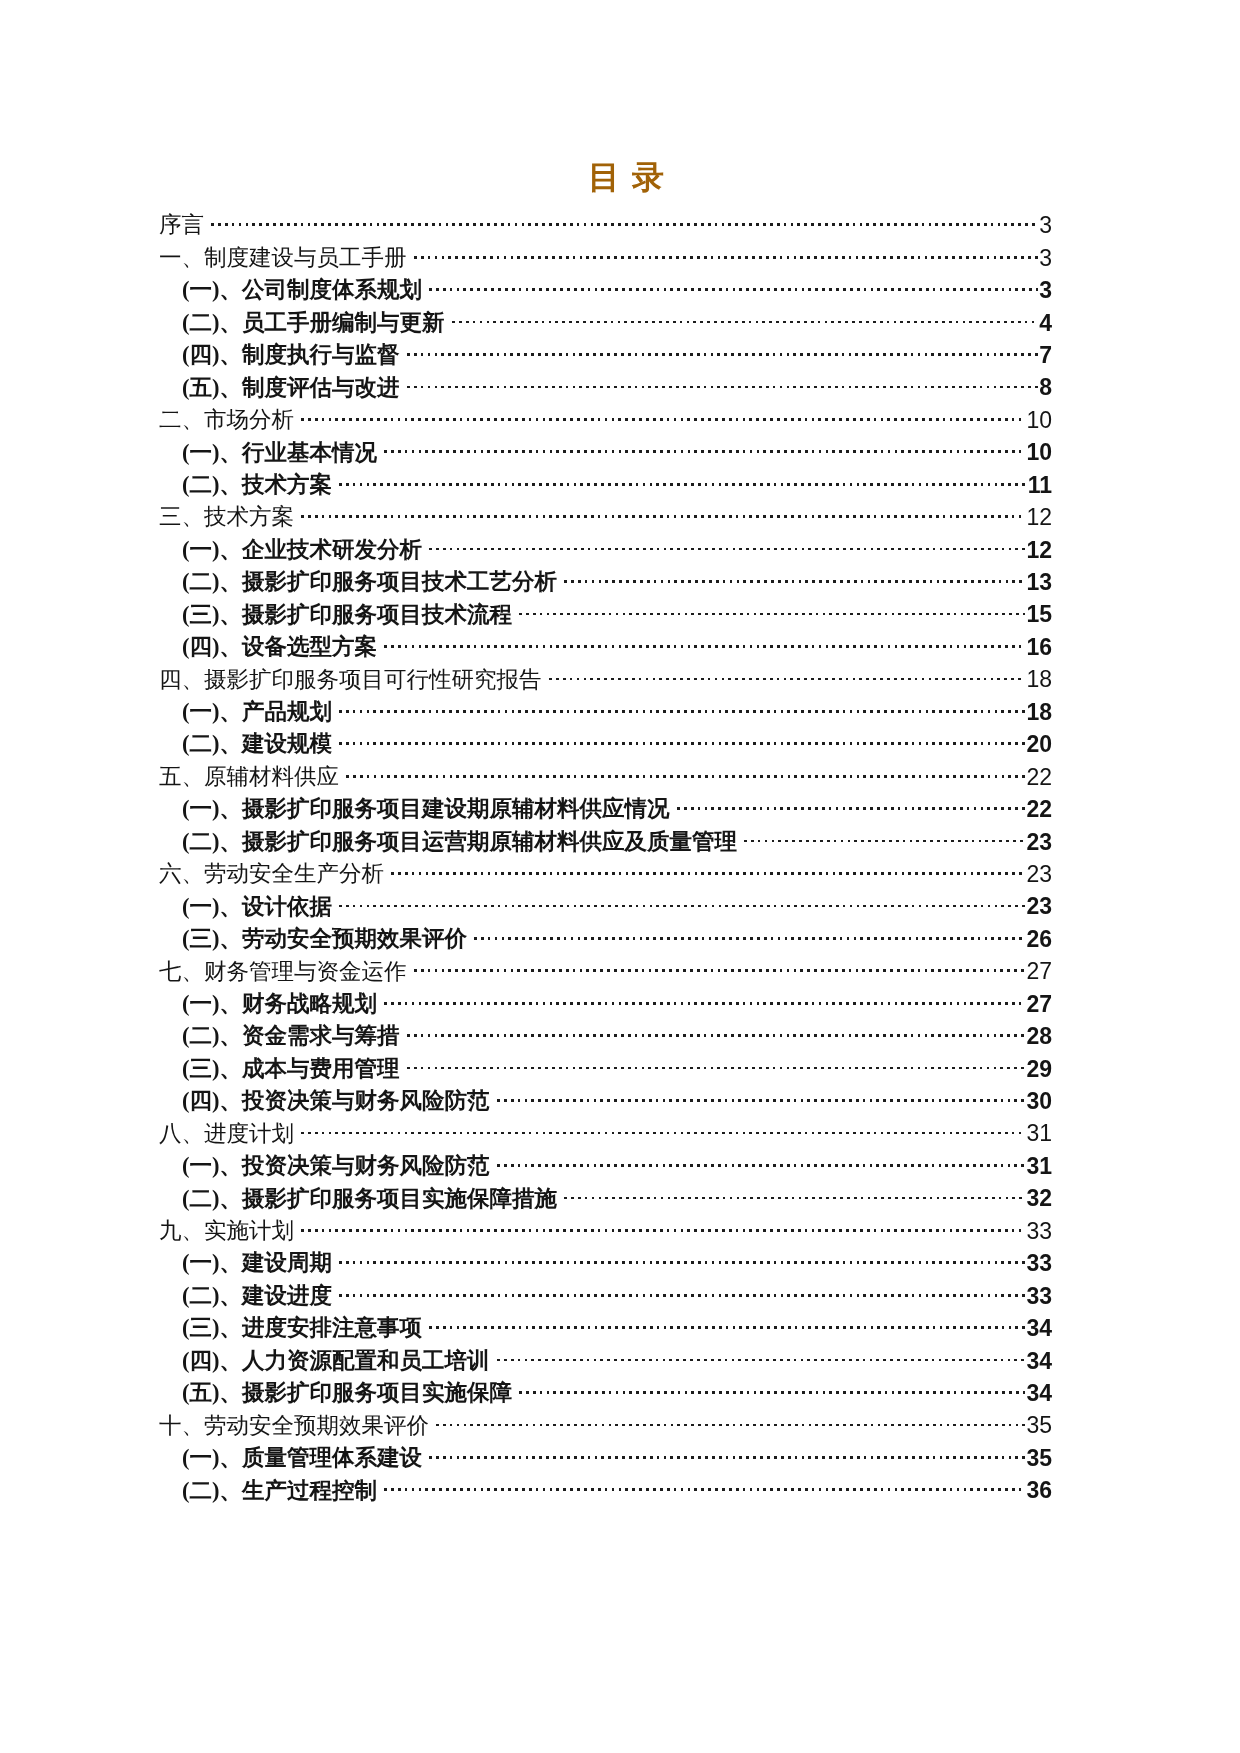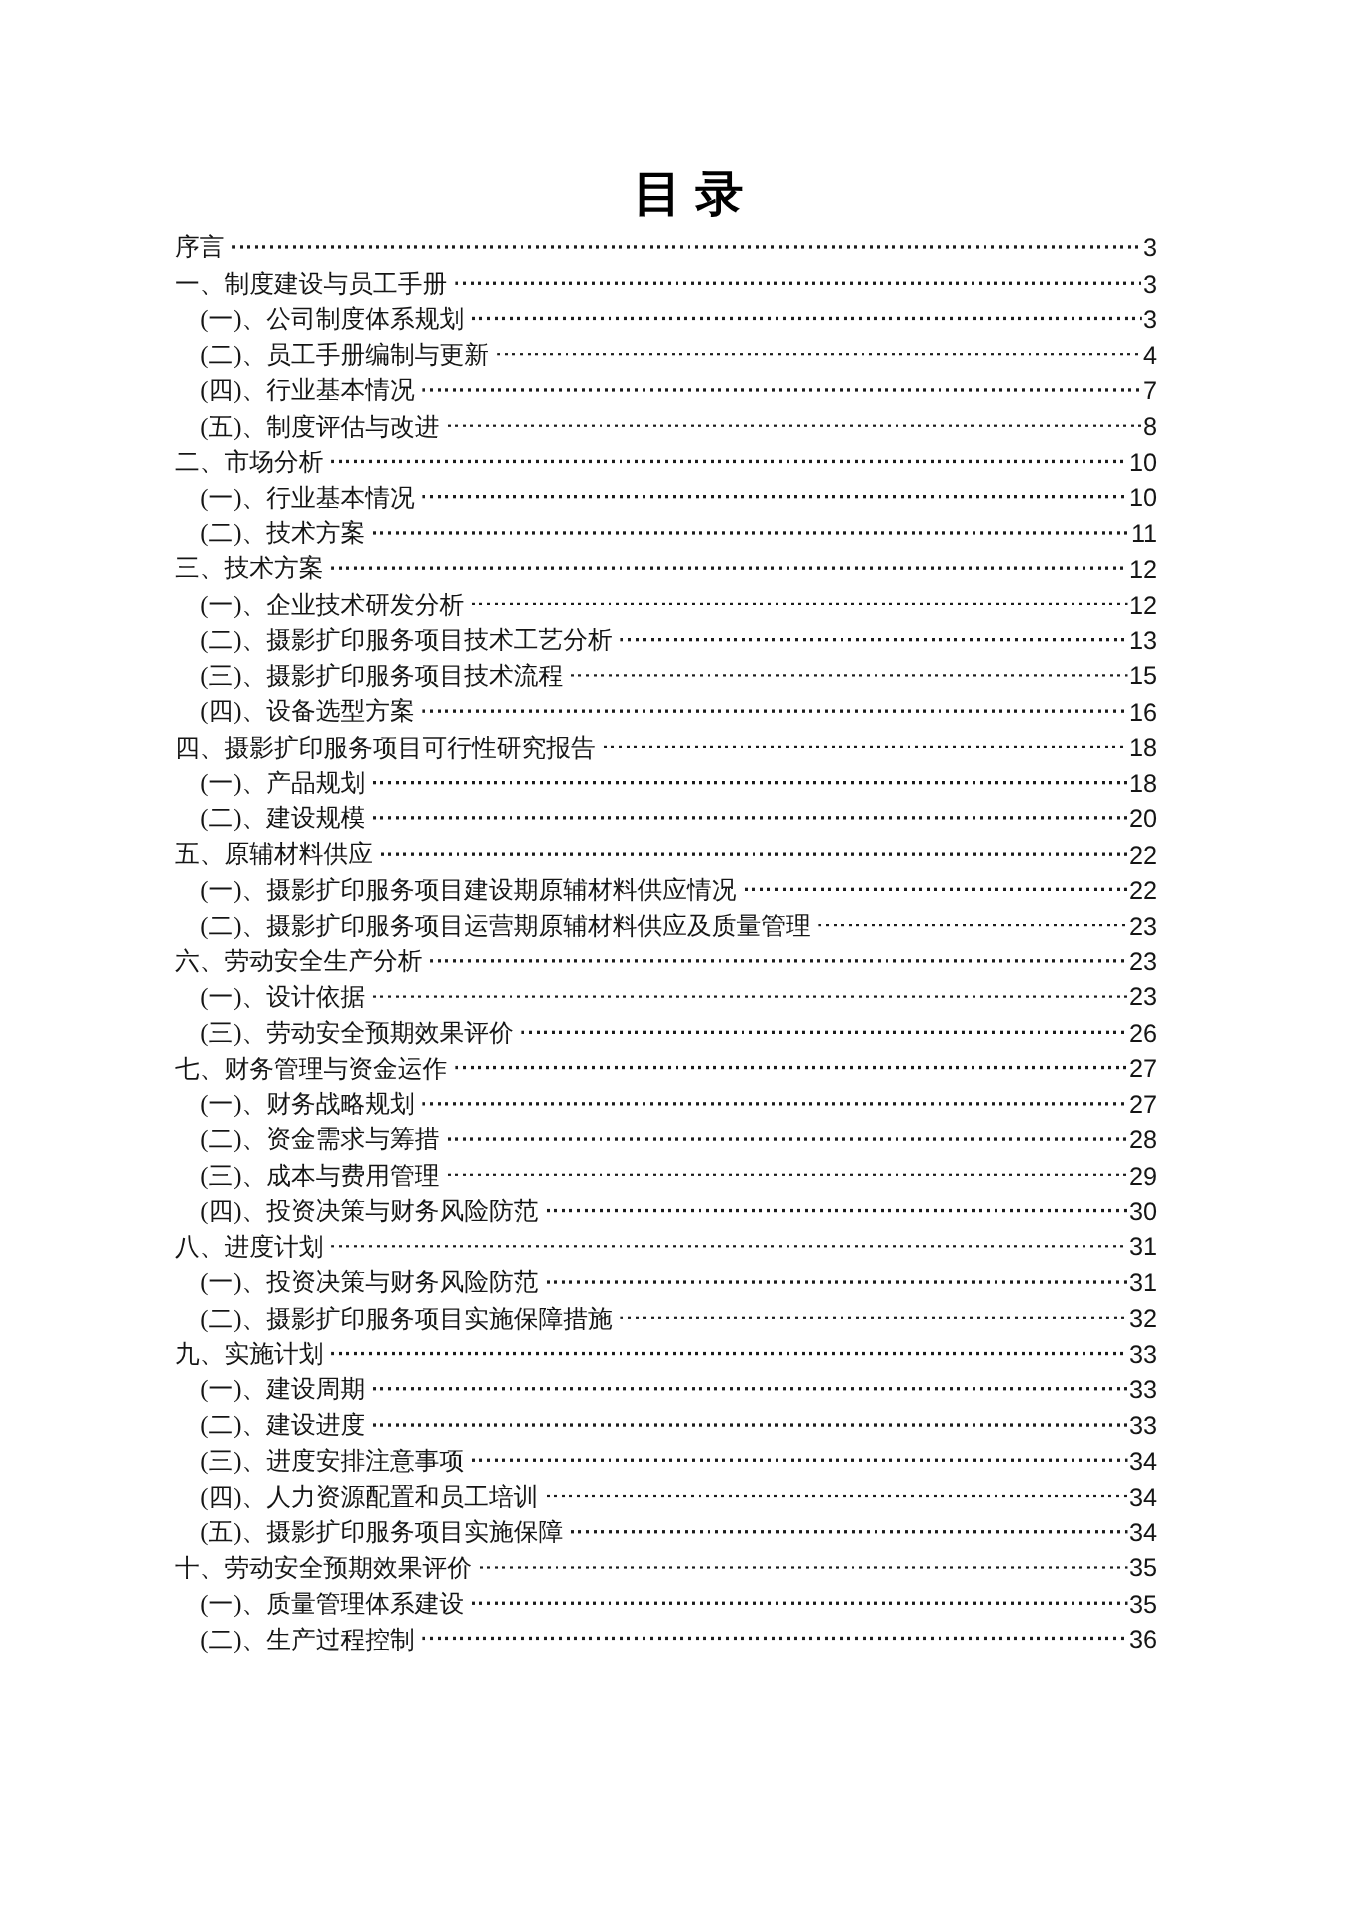--- a/index.html
+++ b/index.html
@@ -19,44 +19,44 @@
     position: absolute;
     inset: 0;
     background: #ffffff;
   }
   .doc-title {
     position: absolute;
     top: 152px;
     left: 0;
     width: 100%;
     text-align: center;
-    font-size: 44px;
+    font-size: 32px;
     font-weight: bold;
     line-height: 50px;
     letter-spacing: 12px;
     padding-left: 24px;
     box-sizing: border-box;
-    color: #000000;
+    color: #a16207;
   }
   .toc-list {
     position: absolute;
     left: 159px;
     top: 210px;
     width: 893px;
   }
   .toc-row {
     height: 32.45px;
     display: flex;
     align-items: center;
     font-size: 22.5px;
     line-height: 1;
     white-space: nowrap;
     cursor: default;
   }
-  .toc-row.lvl2 { padding-left: 23px; }
+  .toc-row.lvl2 { padding-left: 23px; font-weight: bold; }
   .toc-text {
     flex: 0 0 auto;
     color: #151515;
     padding-bottom: 1px;
   }
   .dot-leader {
     flex: 1 1 auto;
     height: 2.7px;
     margin: 0 1px 3px 7px;
     background-image: repeating-linear-gradient(
@@ -95,21 +95,21 @@
     <span class="toc-text">(一)、公司制度体系规划</span>
     <span class="dot-leader"></span>
     <span class="page-num">3</span>
   </div>
       <div class="toc-row lvl2">
     <span class="toc-text">(二)、员工手册编制与更新</span>
     <span class="dot-leader"></span>
     <span class="page-num">4</span>
   </div>
       <div class="toc-row lvl2">
-    <span class="toc-text">(四)、行业基本情况</span>
+    <span class="toc-text">(四)、制度执行与监督</span>
     <span class="dot-leader"></span>
     <span class="page-num">7</span>
   </div>
       <div class="toc-row lvl2">
     <span class="toc-text">(五)、制度评估与改进</span>
     <span class="dot-leader"></span>
     <span class="page-num">8</span>
   </div>
       <div class="toc-row lvl1">
     <span class="toc-text">二、市场分析</span>

